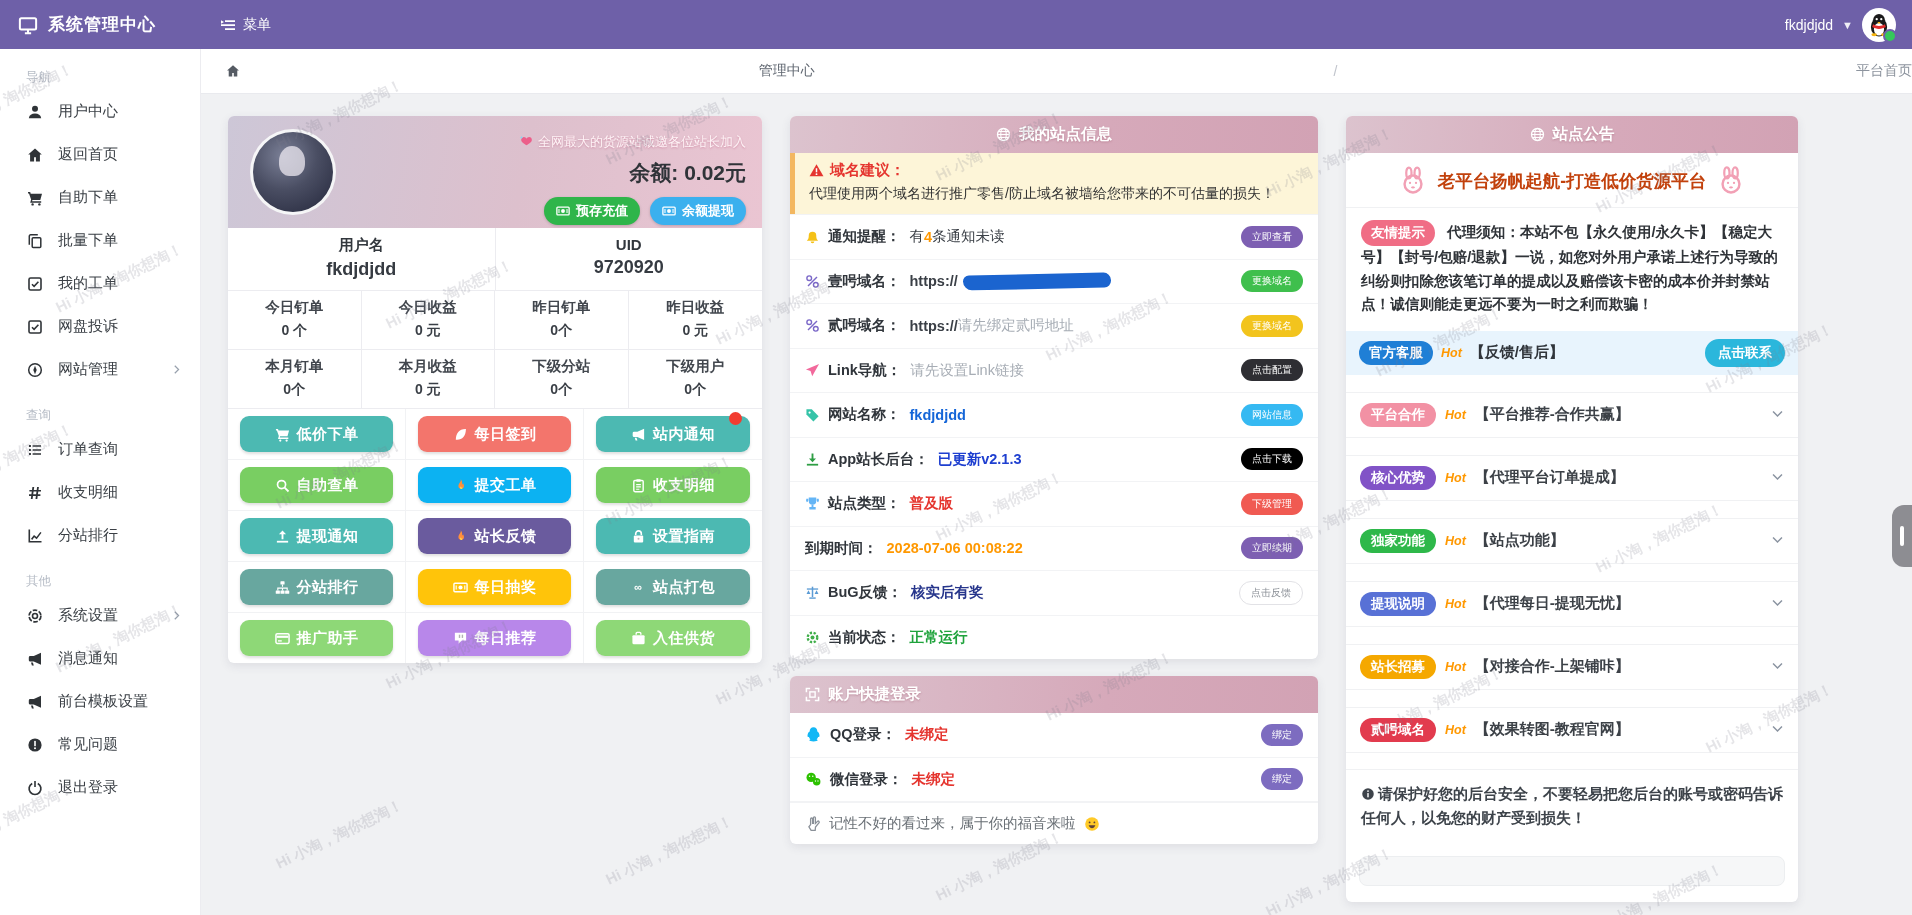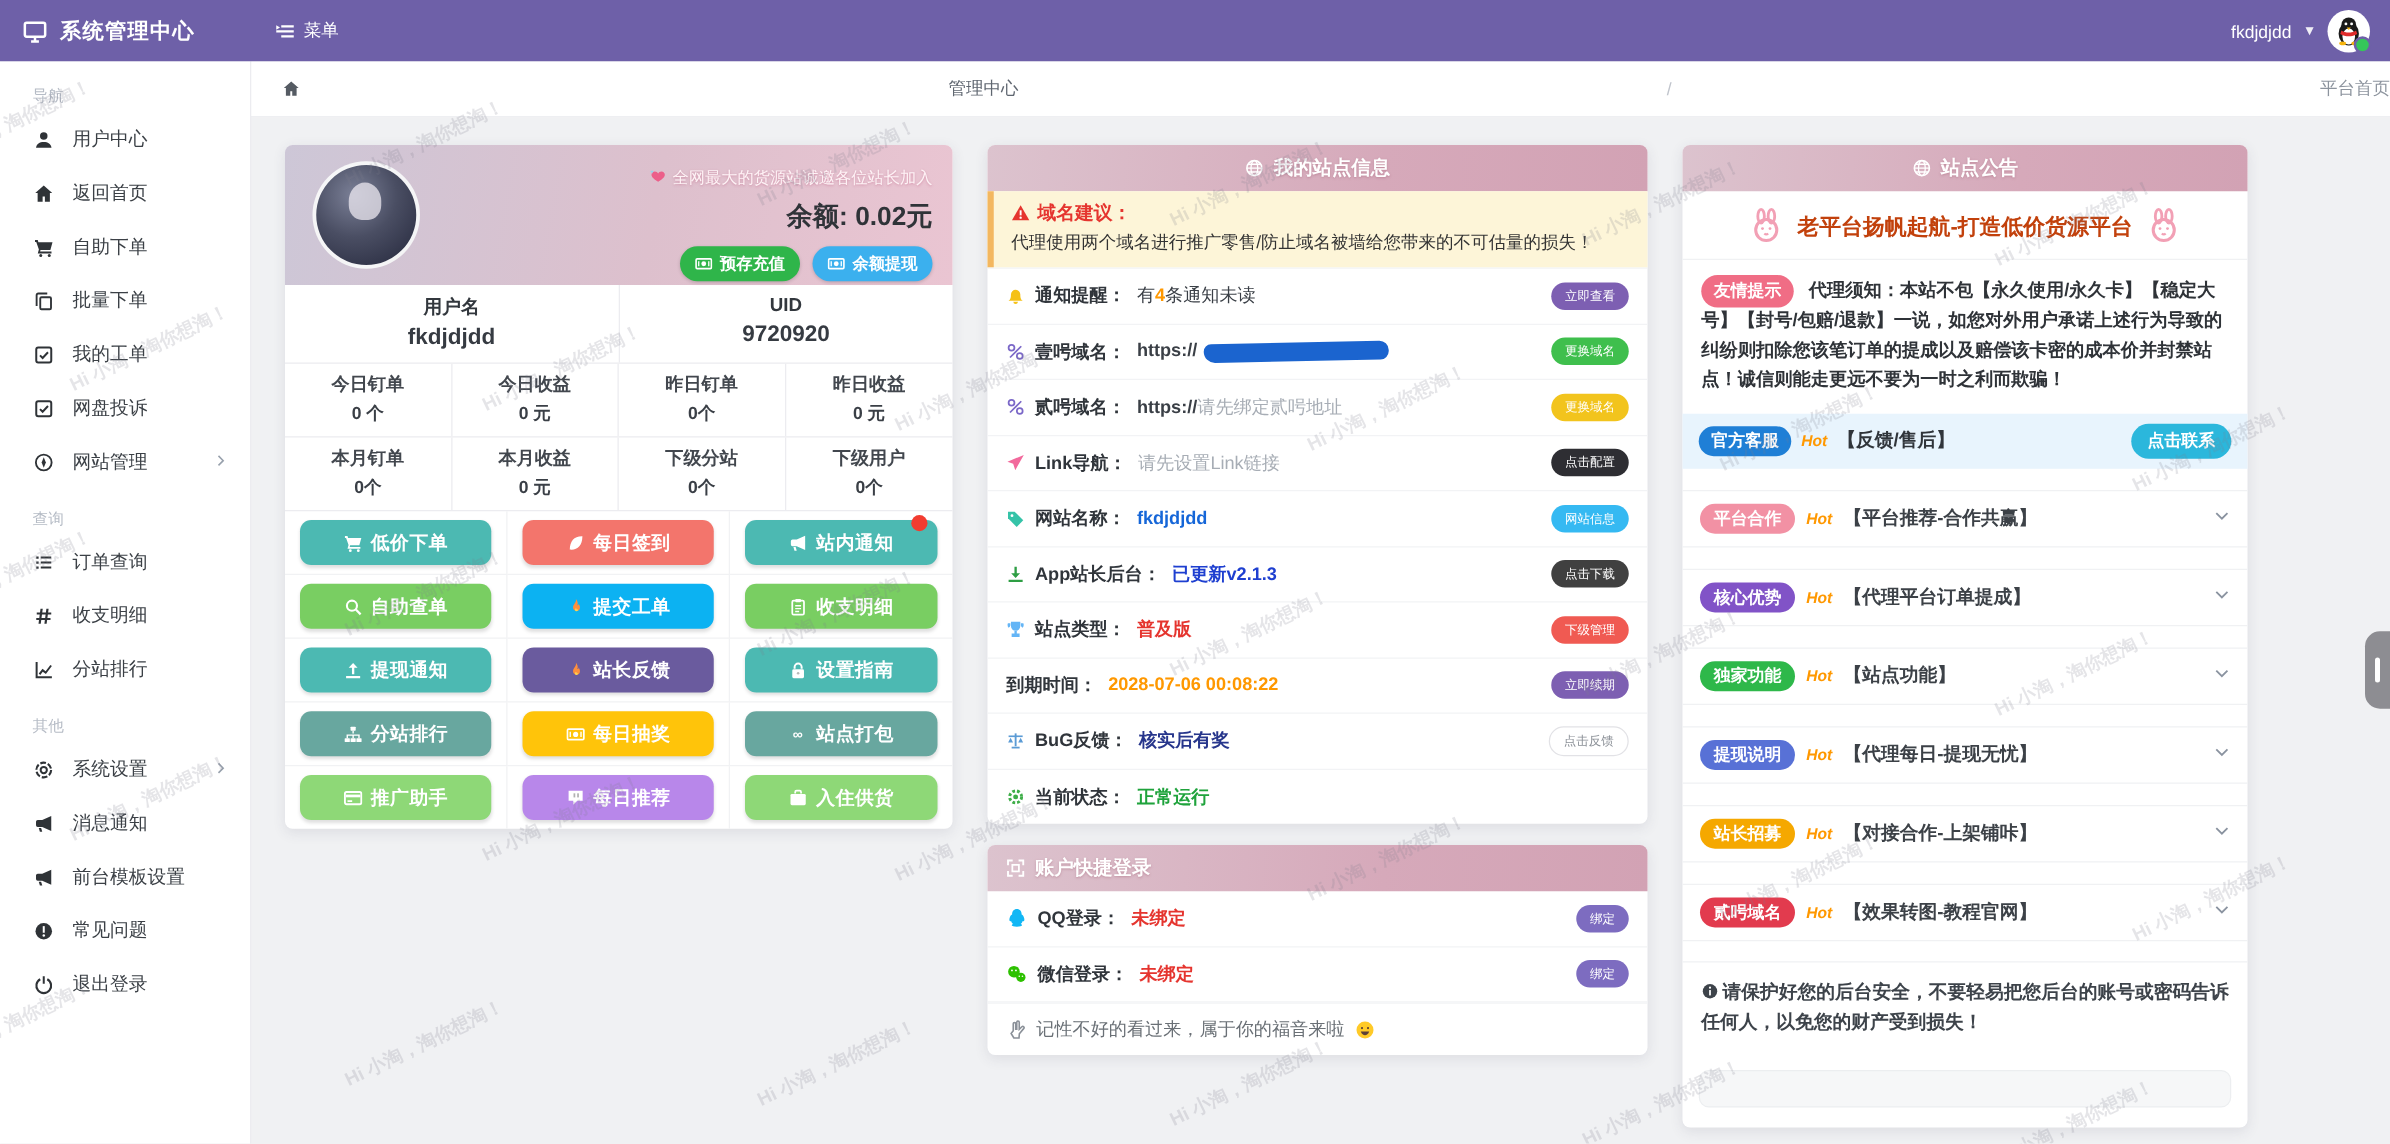--- a/index.html
+++ b/index.html
@@ -675,21 +675,21 @@
             </div>
             <div class="info-row">
               <span class="ic" style="color: rgb(46, 158, 68);">
                 <svg viewBox="0 0 16 16" width="15" height="15" fill="currentColor">
                   <path d="M7 1.5h2V7h2.8L8 11 4.2 7H7z"></path>
                   <rect x="2" y="12.6" width="12" height="1.9"></rect>
                 </svg>
               </span>
               <span class="lb">App站长后台：</span>
               <span style="color: rgb(30, 63, 208); font-weight: bold;">已更新v2.1.3</span>
-              <span class="row-btn" style="background: #404040; font-family: Liberation Serif, serif;">点击下载</span>
+              <span class="row-btn" style="background: #000000; font-family: Liberation Serif, serif;">点击下载</span>
             </div>
             <div class="info-row">
               <span class="ic" style="color: rgb(100, 181, 246);">
                 <svg viewBox="0 0 16 16" width="15" height="15" fill="currentColor">
                   <path d="M4 1.5h8v3.7a4 4 0 0 1-8 0zM1.4 2.8h2.1v1.6A2.7 2.7 0 0 1 2 6.7 4 4 0 0 1 1.4 2.8zM14.6 2.8h-2.1v1.6A2.7 2.7 0 0 0 14 6.7a4 4 0 0 0 .6-3.9z"></path>
                   <path d="M7 9.4h2v2.2h2.4v2.9H4.6v-2.9H7z"></path>
                 </svg>
               </span>
               <span class="lb">站点类型：</span>
               <span style="color: rgb(229, 53, 47); font-weight: bold;">普及版</span>

